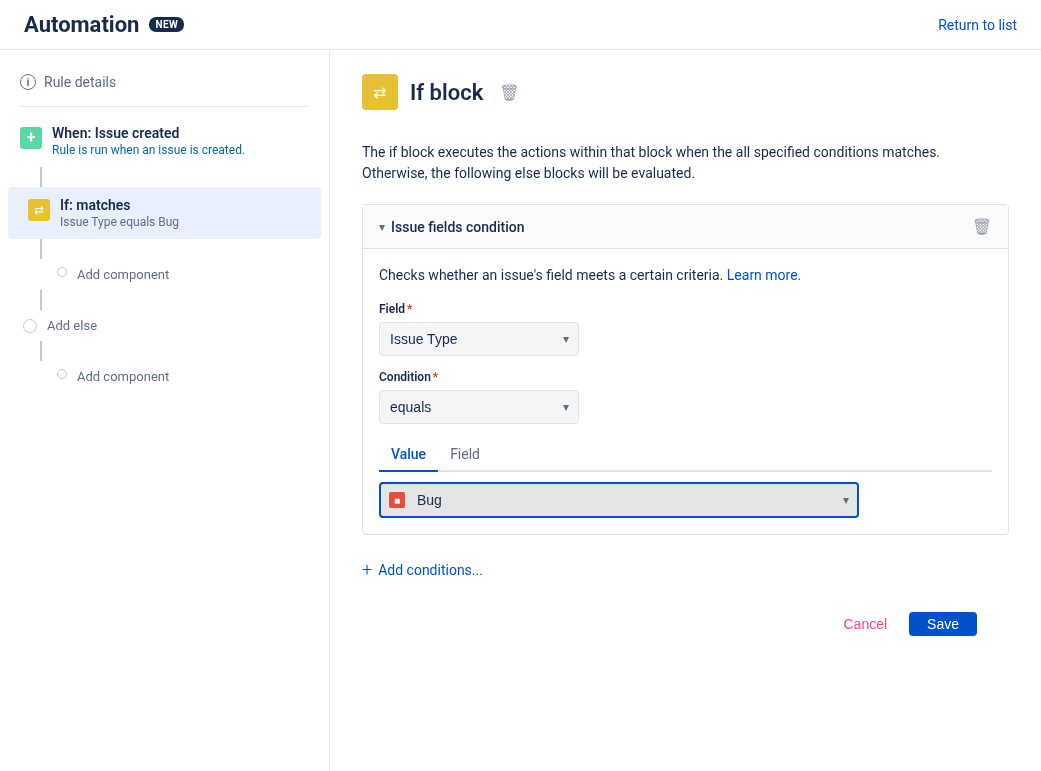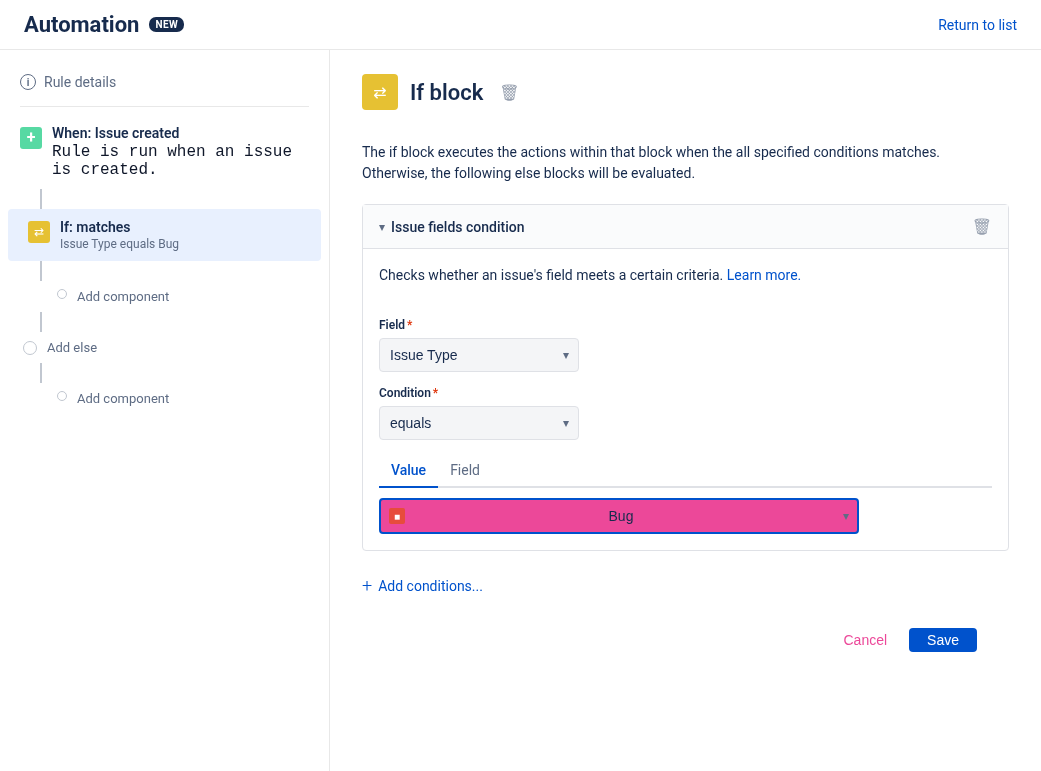--- a/index.html
+++ b/index.html
@@ -114,24 +114,23 @@
       font-weight: 700;
       line-height: 1;
     }
     .sidebar-item-when-text { }
     .sidebar-item-when-title {
       font-weight: 600;
       font-size: 14px;
       color: #172b4d;
     }
     .sidebar-item-when-sub {
-      font-size: 16px;
-      color: #0f172a;
+      font-size: 12px;
+      color: #0369a1;
       margin-top: 2px;
-      font-family: Liberation Mono, monospace;
     }
 
     .sidebar-connector {
       display: flex;
       align-items: center;
       padding-left: 31px;
       height: 20px;
     }
     .connector-line {
       width: 1.5px;
@@ -296,21 +295,21 @@
       color: #97a0af;
       font-size: 16px;
       cursor: pointer;
     }
     .condition-card-body {
       padding: 16px;
     }
     .condition-description {
       font-size: 14px;
       color: #172b4d;
-      margin-bottom: 32px;
+      margin-bottom: 16px;
       line-height: 1.5;
     }
     .learn-more-link {
       color: #0052cc;
       text-decoration: none;
     }
 
     .field-group {
       margin-bottom: 14px;
     }
@@ -377,27 +376,26 @@
     
     .bug-select-wrapper {
       position: relative;
       width: 480px;
     }
     .bug-select {
       width: 100%;
       padding: 8px 32px 8px 36px;
       border: 2px solid #0052cc;
       border-radius: 4px;
-      background: #ec4899;
+      background: #e5e5e5;
       font-size: 14px;
       color: #172b4d;
       appearance: none;
       cursor: pointer;
       outline: none;
-      text-align: center;
     }
     .bug-icon-wrapper {
       position: absolute;
       left: 10px;
       top: 50%;
       transform: translateY(-50%);
       pointer-events: none;
     }
     .bug-icon-square {
       width: 16px;

